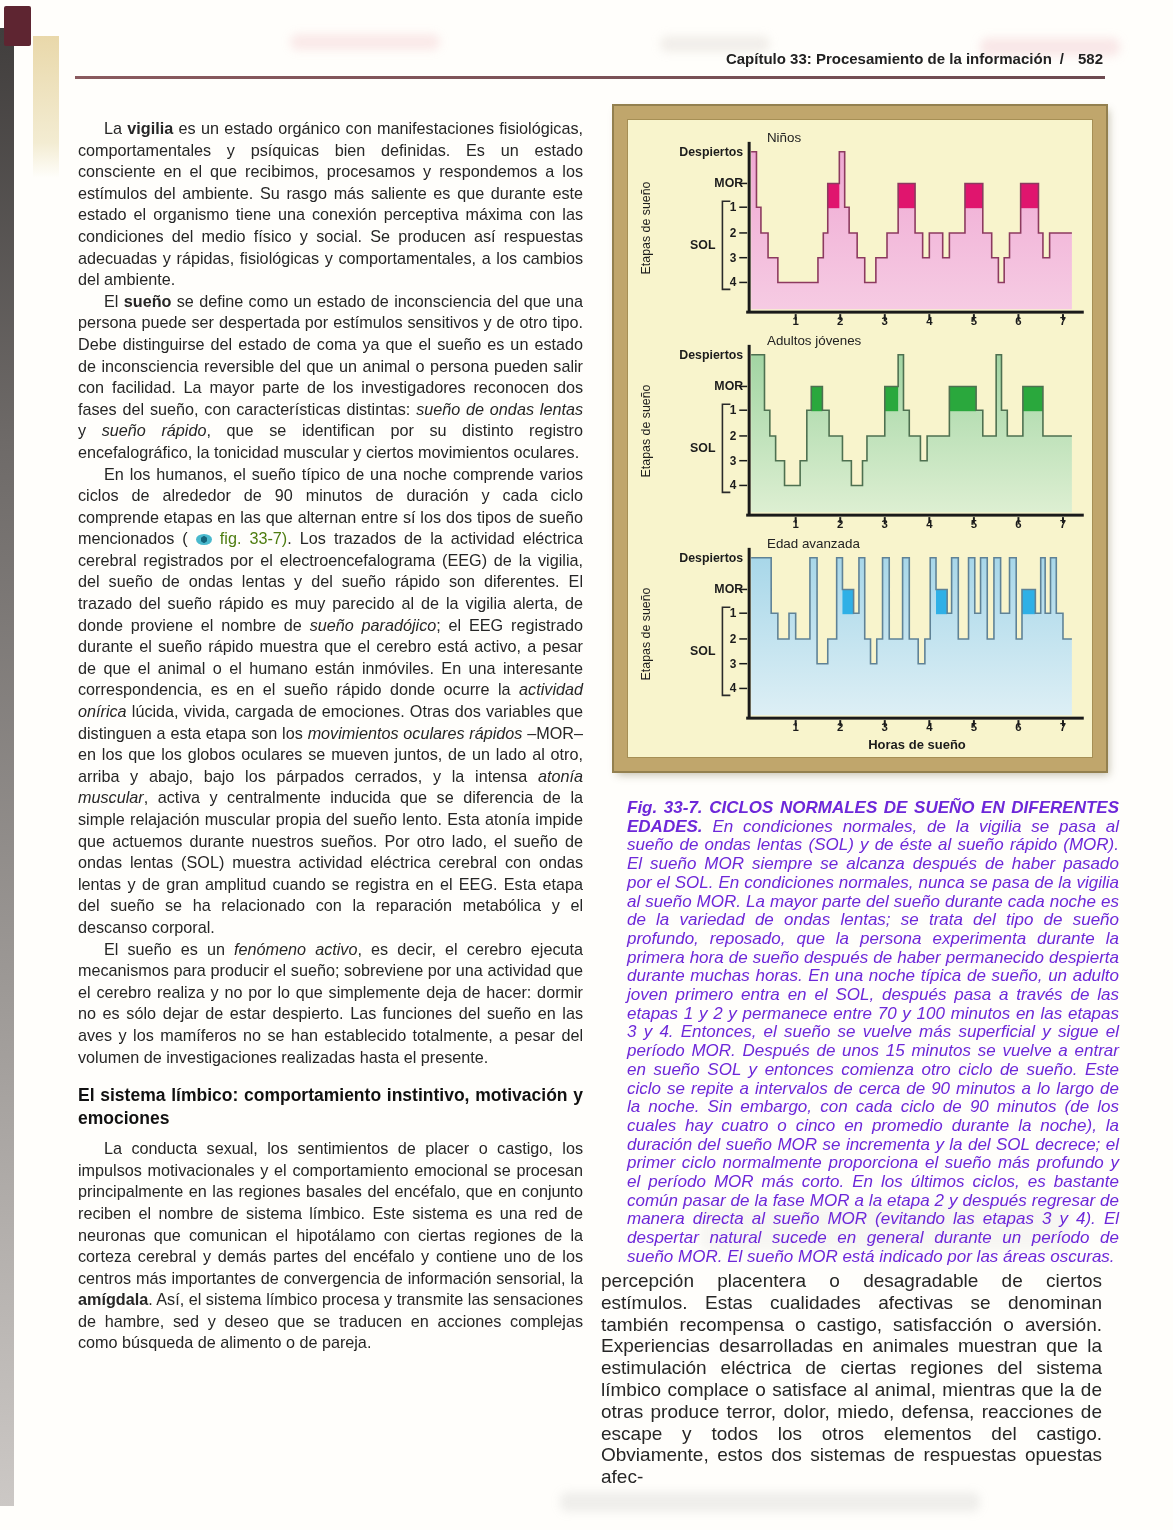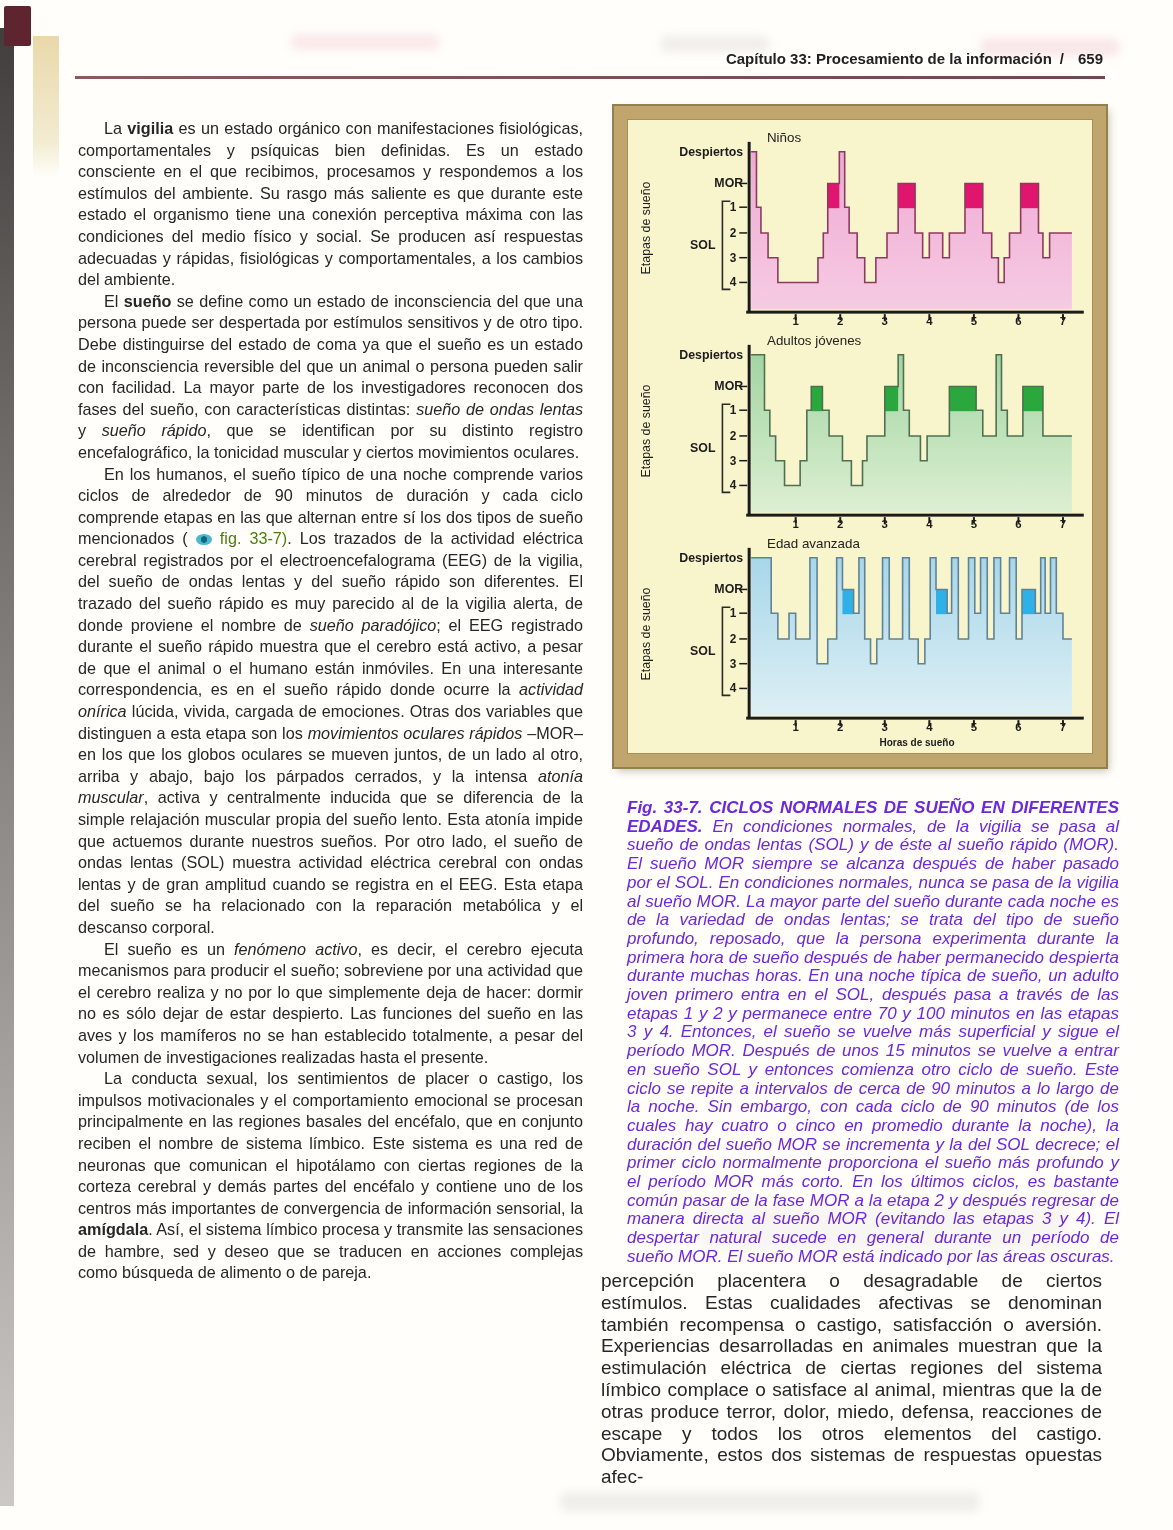--- a/index.html
+++ b/index.html
@@ -34,21 +34,21 @@
   .figref{color:#4d7c0f;}
   .eye-icon{display:inline-block;width:16px;height:11px;vertical-align:-1px;border-radius:50%;
             background:radial-gradient(circle at 50% 50%,#14667c 0 3px,#4ab9cd 3.5px);}
 
   
   .figure-frame{position:absolute;left:614px;top:106px;width:492px;box-sizing:border-box;
                 border:13px solid #c0a66c;box-shadow:0 0 0 2px #93804f, 3px 4px 8px rgba(90,80,40,.35),
                 inset 0 0 0 1px #a68f55;background:#f8f4cc;}
   .figure-panel{padding:8px 4px 4px 6px;}
   .figure-panel .chart{margin:1px 0;}
-  .xlabel{width:340px;margin-left:114px;text-align:center;font-size:10px;font-weight:700;color:#1c1c1c;
+  .xlabel{width:340px;margin-left:114px;text-align:center;font-size:13px;font-weight:700;color:#1c1c1c;
           padding-bottom:2px;}
   svg text{font-family:"Liberation Sans",sans-serif;}
 
   
   .caption{position:absolute;left:601px;top:799px;width:492px;font-size:17px;line-height:18.7px;
            text-align:justify;font-style:italic;color:#6d28d9;margin-left:26px;}
 </style>
 </head>
 <body>
 
@@ -57,29 +57,30 @@
   <div class="spine"></div>
   <div class="corner-block"></div>
   <div class="beige-strip"></div>
   <div class="smudge" style="left:290px;top:34px;width:150px;height:16px;background:rgba(228,150,162,.20);"></div>
   <div class="smudge" style="left:660px;top:36px;width:110px;height:16px;background:rgba(200,190,185,.25);"></div>
   <div class="smudge" style="left:980px;top:38px;width:140px;height:18px;background:rgba(228,150,162,.22);"></div>
   <div class="smudge" style="left:700px;top:1205px;width:370px;height:46px;background:rgba(150,150,150,.08);"></div>
   <div class="smudge" style="left:560px;top:1492px;width:420px;height:20px;background:rgba(140,140,140,.14);"></div>
 
   <div class="header">
-    <span>Capítulo 33: Procesamiento de la información</span><span class="sep">/</span><span class="pg">659</span>
+    <span>Capítulo 33: Procesamiento de la información</span><span class="sep">/</span><span class="pg">582</span>
   </div>
   <div class="rule"></div>
 
   <div class="col-left">
     <p><span>La </span><span class="b">vigilia</span><span> es un estado orgánico con manifestaciones fisiológicas, comportamentales y psíquicas bien definidas. Es un estado consciente en el que recibimos, procesamos y respondemos a los estímulos del ambiente. Su rasgo más saliente es que durante este estado el organismo tiene una conexión perceptiva máxima con las condiciones del medio físico y social. Se producen así respuestas adecuadas y rápidas, fisiológicas y comportamentales, a los cambios del ambiente.</span></p>
     <p><span>El </span><span class="b">sueño</span><span> se define como un estado de inconsciencia del que una persona puede ser despertada por estímulos sensitivos y de otro tipo. Debe distinguirse del estado de coma ya que el sueño es un estado de inconsciencia reversible del que un animal o persona pueden salir con facilidad. La mayor parte de los investigadores reconocen dos fases del sueño, con características distintas: </span><span class="i">sueño de ondas lentas</span><span> y </span><span class="i">sueño rápido</span><span>, que se identifican por su distinto registro encefalográfico, la tonicidad muscular y ciertos movimientos oculares.</span></p>
     <p><span>En los humanos, el sueño típico de una noche comprende varios ciclos de alrededor de 90 minutos de duración y cada ciclo comprende etapas en las que alternan entre sí los dos tipos de sueño mencionados ( </span><span class="eye-icon"></span><span class="figref"> fig. 33-7)</span><span>. Los trazados de la actividad eléctrica cerebral registrados por el electroencefalograma (EEG) de la vigilia, del sueño de ondas lentas y del sueño rápido son diferentes. El trazado del sueño rápido es muy parecido al de la vigilia alerta, de donde proviene el nombre de </span><span class="i">sueño paradójico</span><span>; el EEG registrado durante el sueño rápido muestra que el cerebro está activo, a pesar de que el animal o el humano están inmóviles. En una interesante correspondencia, es en el sueño rápido donde ocurre la </span><span class="i">actividad onírica</span><span> lúcida, vivida, cargada de emociones. Otras dos variables que distinguen a esta etapa son los </span><span class="i">movimientos oculares rápidos</span><span> –MOR– en los que los globos oculares se mueven juntos, de un lado al otro, arriba y abajo, bajo los párpados cerrados, y la intensa </span><span class="i">atonía muscular</span><span>, activa y centralmente inducida que se diferencia de la simple relajación muscular propia del sueño lento. Esta atonía impide que actuemos durante nuestros sueños. Por otro lado, el sueño de ondas lentas (SOL) muestra actividad eléctrica cerebral con ondas lentas y de gran amplitud cuando se registra en el EEG. Esta etapa del sueño se ha relacionado con la reparación metabólica y el descanso corporal.</span></p>
     <p><span>El sueño es un </span><span class="i">fenómeno activo</span><span>, es decir, el cerebro ejecuta mecanismos para producir el sueño; sobreviene por una actividad que el cerebro realiza y no por lo que simplemente deja de hacer: dormir no es sólo dejar de estar despierto. Las funciones del sueño en las aves y los mamíferos no se han establecido totalmente, a pesar del volumen de investigaciones realizadas hasta el presente.</span></p>
+    <h2>El sistema límbico: comportamiento instintivo, motivación y emociones</h2>
     <p><span>La conducta sexual, los sentimientos de placer o castigo, los impulsos motivacionales y el comportamiento emocional se procesan principalmente en las regiones basales del encéfalo, que en conjunto reciben el nombre de sistema límbico. Este sistema es una red de neuronas que comunican el hipotálamo con ciertas regiones de la corteza cerebral y demás partes del encéfalo y contiene uno de los centros más importantes de convergencia de información sensorial, la </span><span class="b">amígdala</span><span>. Así, el sistema límbico procesa y transmite las sensaciones de hambre, sed y deseo que se traducen en acciones complejas como búsqueda de alimento o de pareja.</span></p>
   </div>
 
   <div class="figure-frame">
     <div class="figure-panel">
       <div class="chart"><svg viewBox="0 0 462 200" width="460" height="198">
             <defs>
               <linearGradient id="grad0" x1="0" y1="0" x2="0" y2="1">
                 <stop offset="0%" stop-color="#efa9d3"></stop>
                 <stop offset="100%" stop-color="#f6cbe3"></stop>

